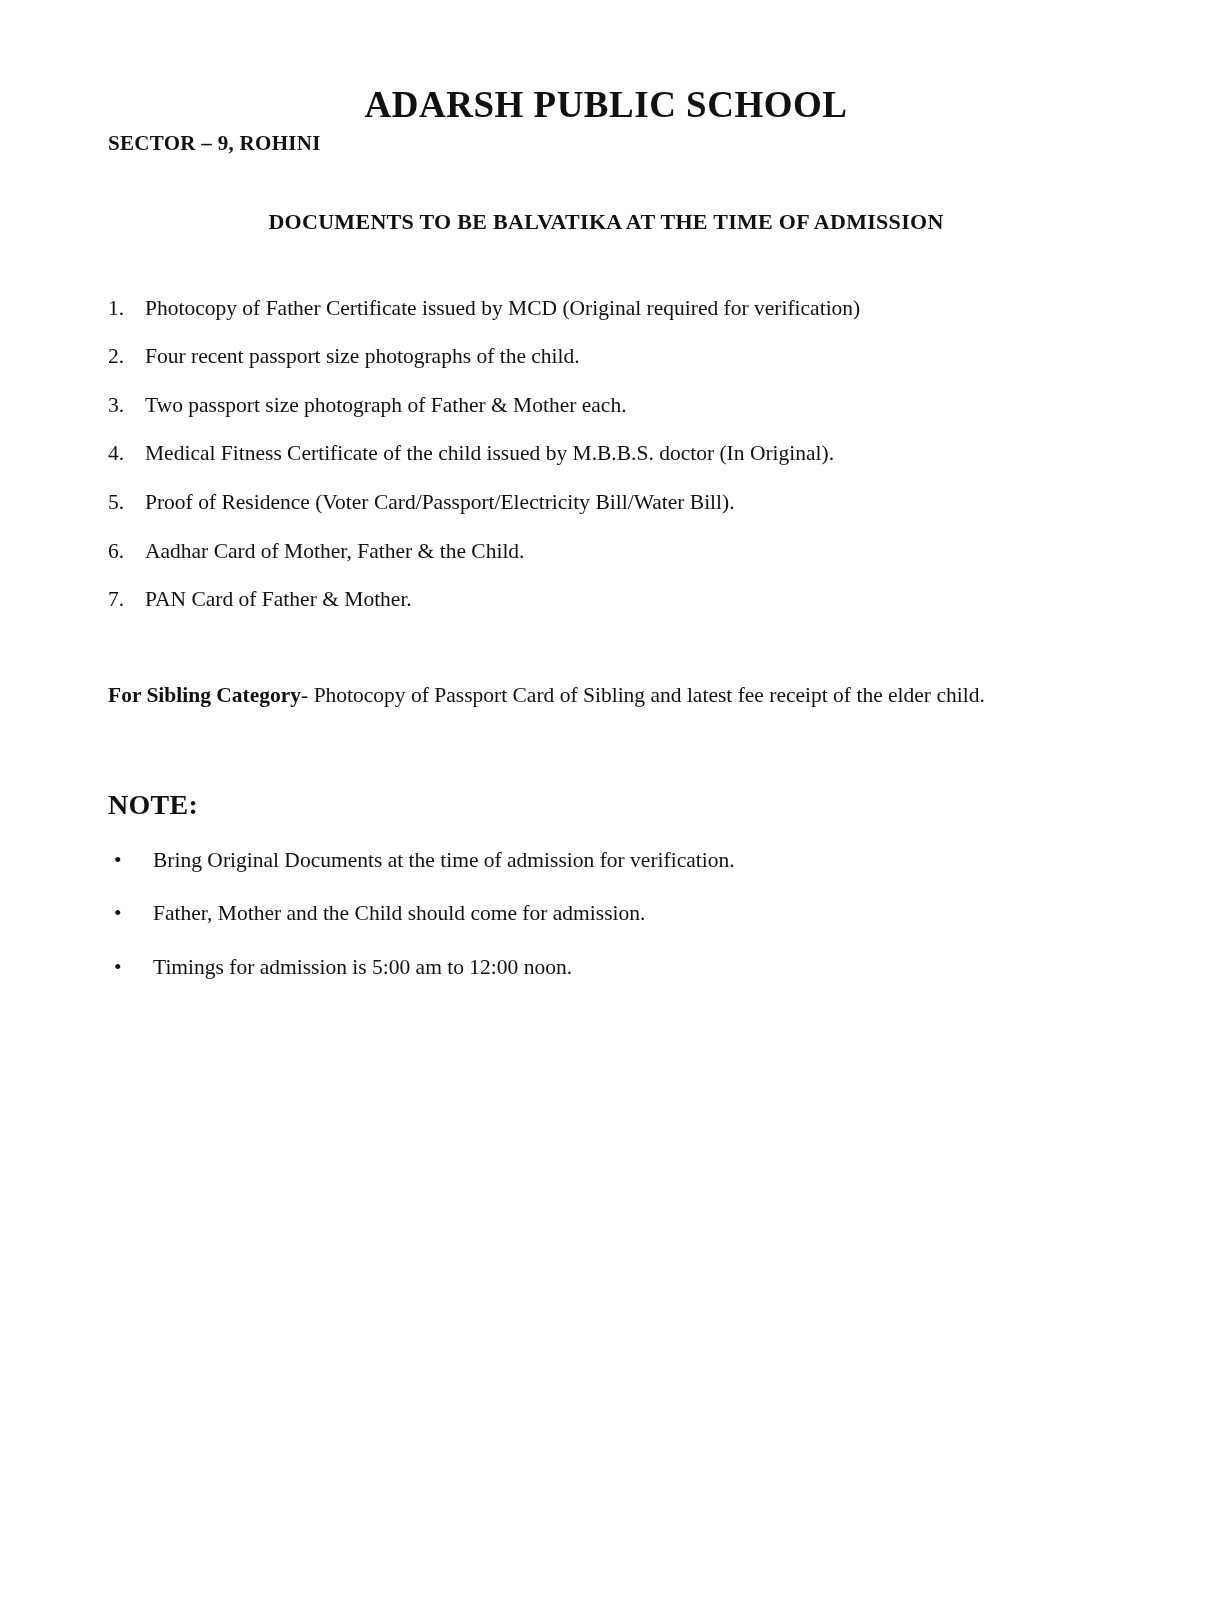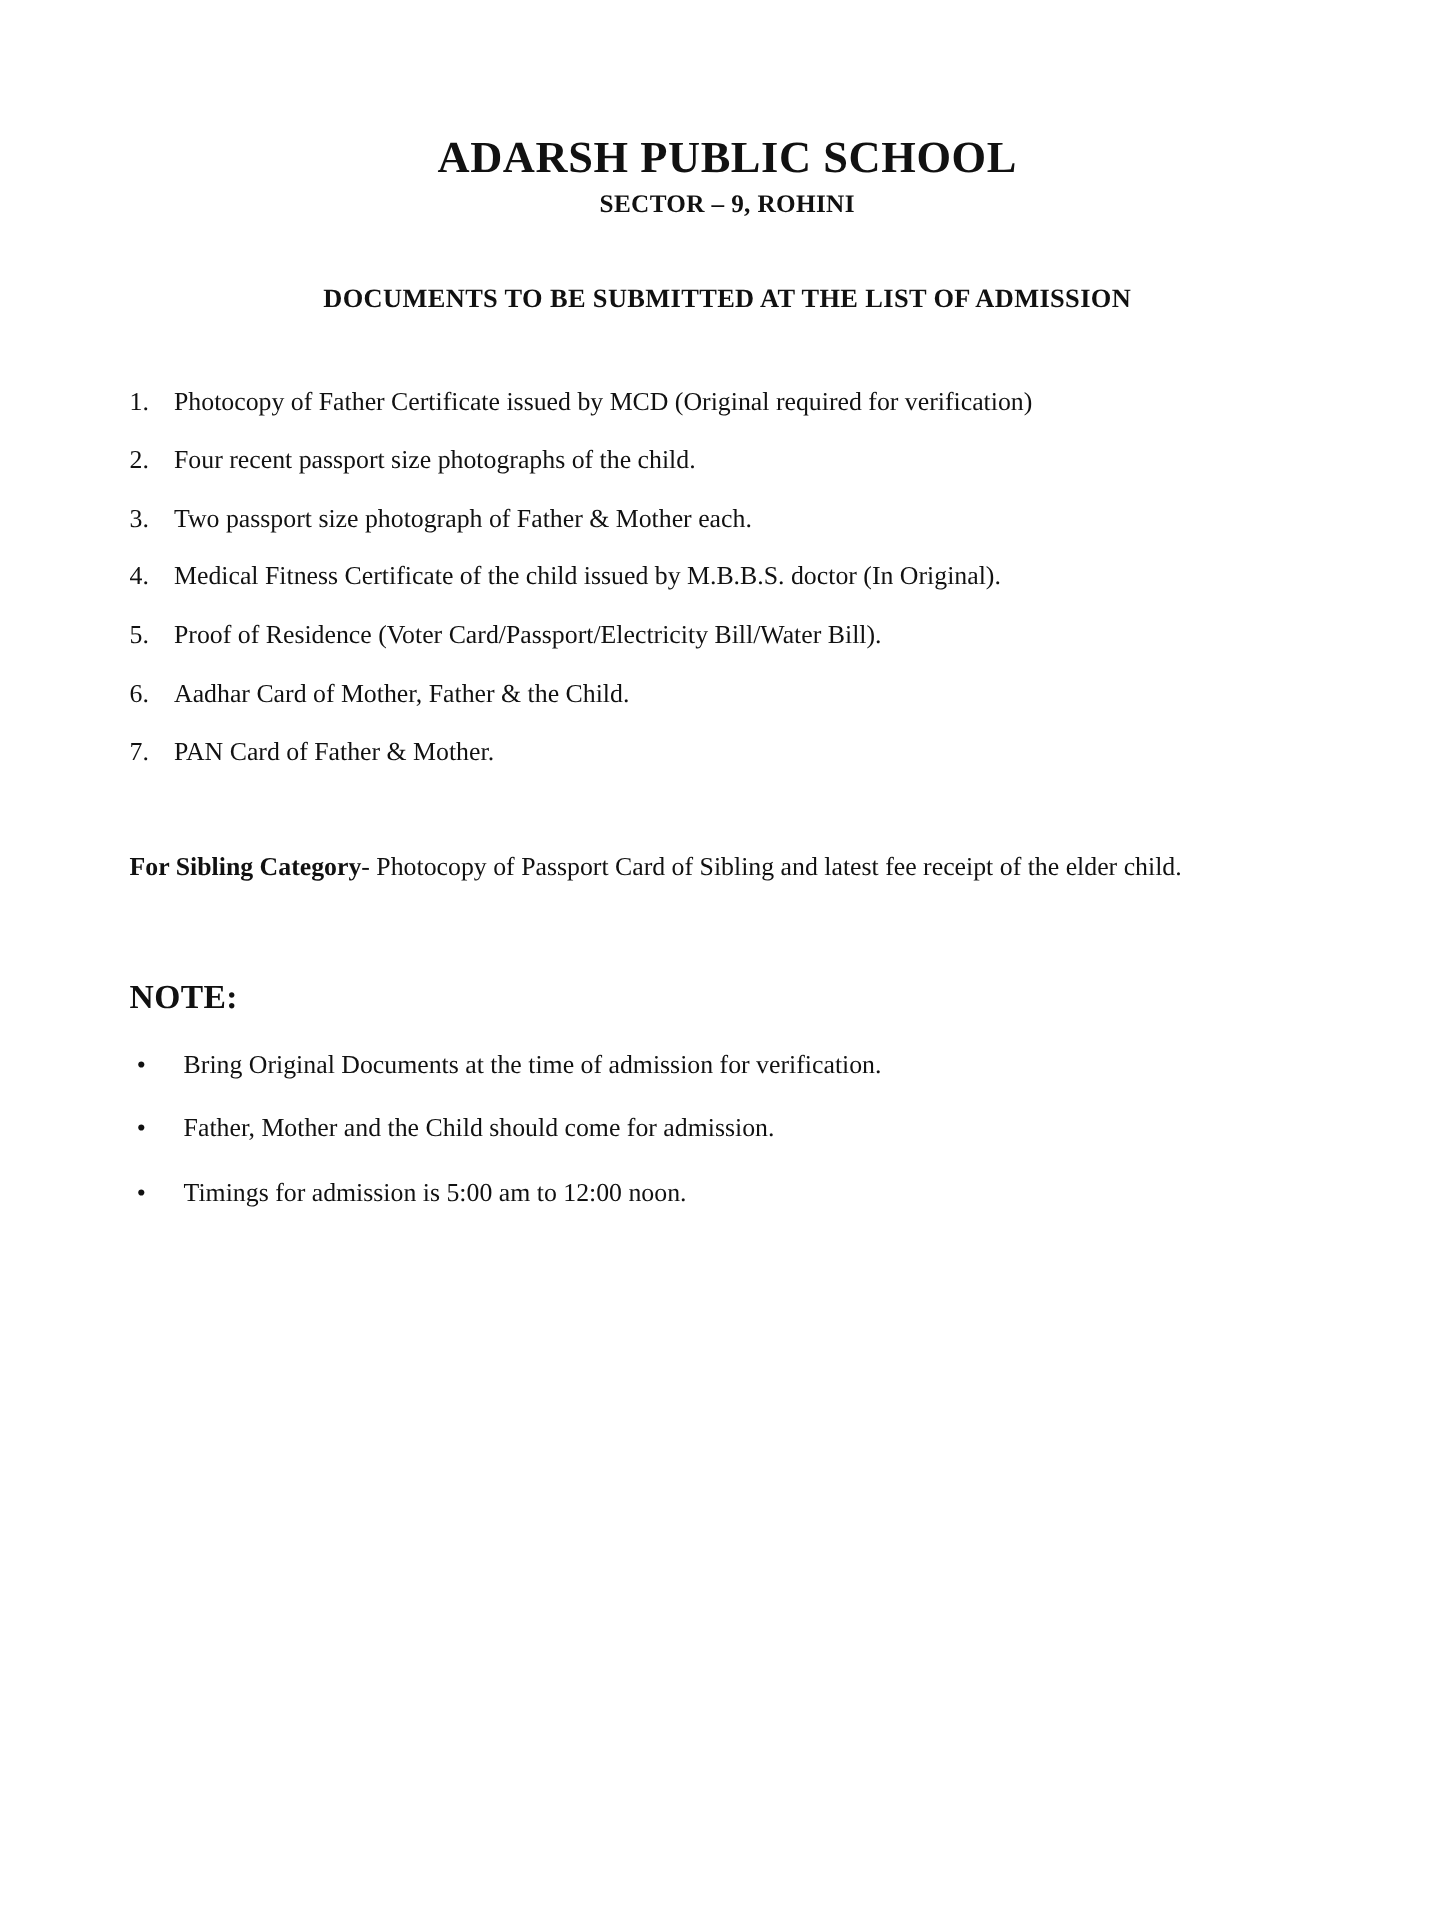--- a/index.html
+++ b/index.html
@@ -13,32 +13,31 @@
   .page {
     position: relative;
     width: 1209px;
     height: 1600px;
     margin: 0 auto;
     background: #ffffff;
     overflow: hidden;
   }
   .content {
     padding: 84px 105px 0 108px;
-    margin-top: 27px;
   }
   
   .school-name {
     text-align: center;
     font-size: 37px;
     font-weight: bold;
     letter-spacing: 0.5px;
     line-height: 1.15;
   }
   .school-address {
-    text-align: center;
+    text-align: left;
     font-size: 21px;
     font-weight: bold;
     margin-top: 4px;
     letter-spacing: 0.3px;
   }
   
   .title-block {
     margin-top: 74px;
     text-align: center;
   }
@@ -112,21 +111,21 @@
 </head>
 <body>
 
 <div class="page">
   <div class="content">
 
     <div class="school-name">ADARSH PUBLIC SCHOOL</div>
     <div class="school-address">SECTOR – 9, ROHINI</div>
 
 
-    <div class="section-heading">DOCUMENTS TO BE SUBMITTED AT THE LIST OF ADMISSION</div>
+    <div class="section-heading">DOCUMENTS TO BE BALVATIKA AT THE TIME OF ADMISSION</div>
 
     <ol class="doc-list">
       <li class="doc-item">
         <span class="num">1.</span>
         <span class="txt">Photocopy of Father Certificate issued by MCD (Original required for verification)</span>
       </li>
       <li class="doc-item">
         <span class="num">2.</span>
         <span class="txt">Four recent passport size photographs of the child.</span>
       </li>

